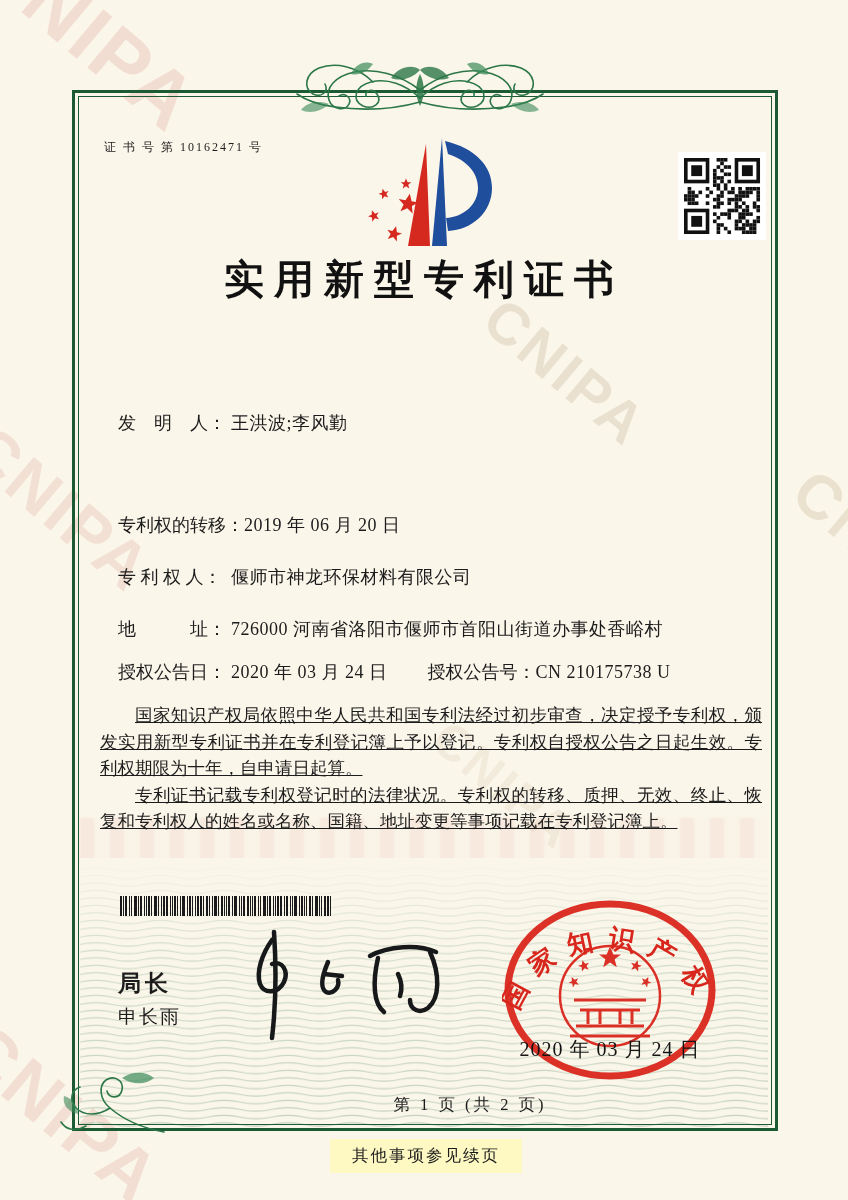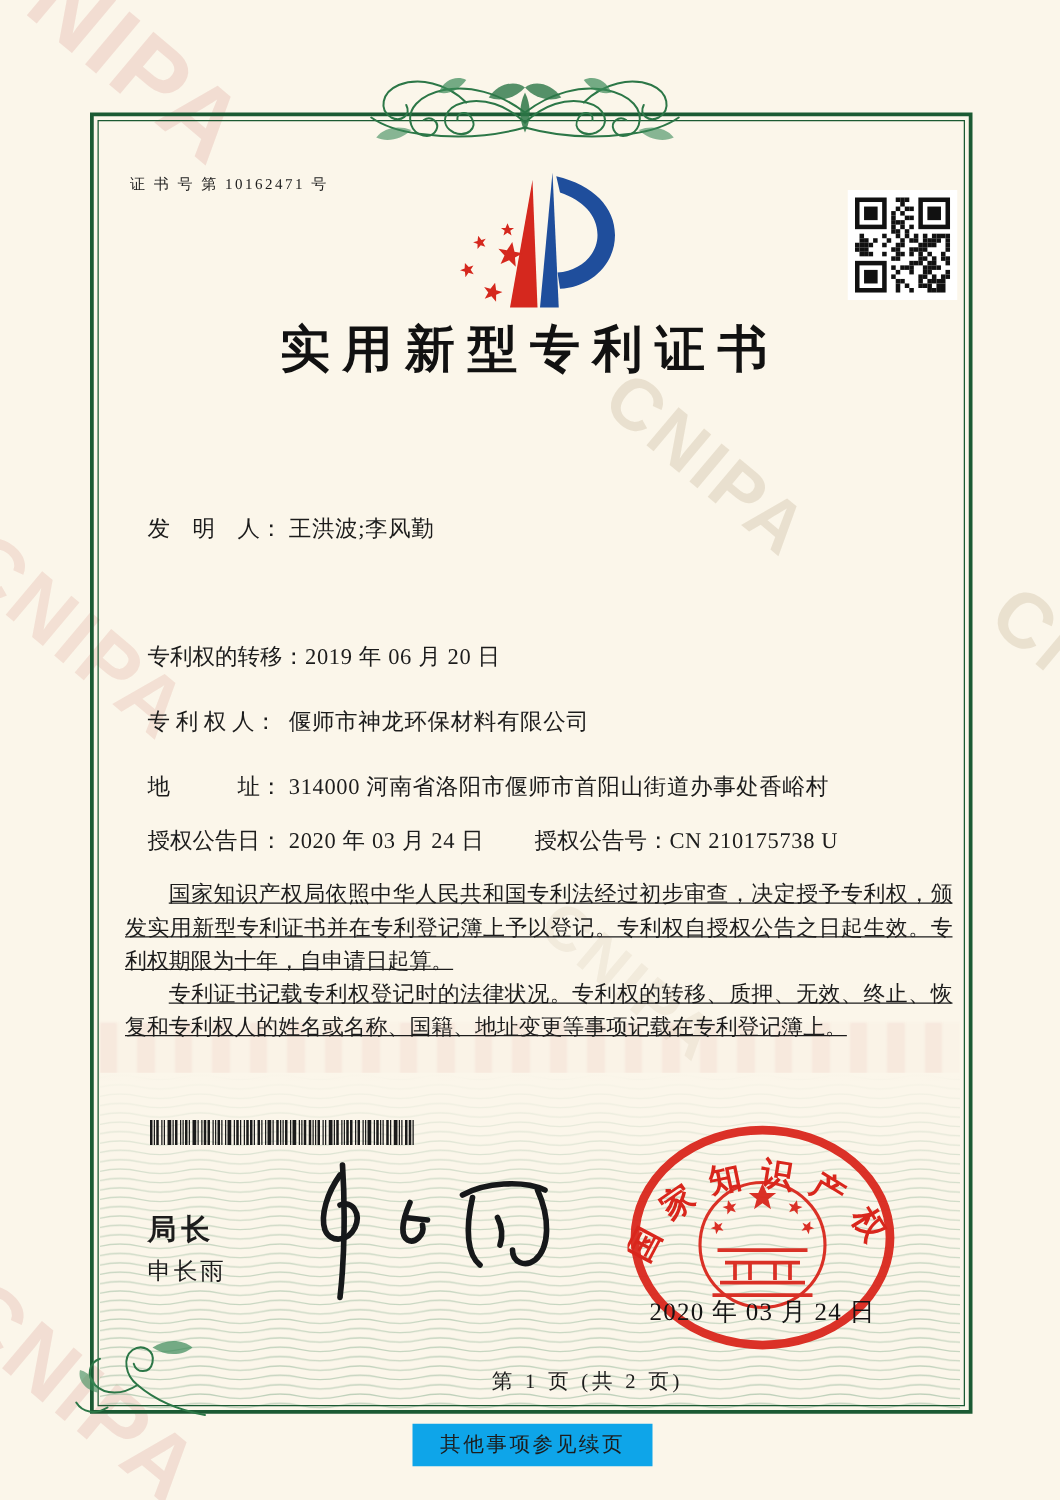--- a/index.html
+++ b/index.html
@@ -29,21 +29,21 @@
   .paras{position:absolute;left:100px;top:702px;width:662px;}
   .paras p{margin:0;font-size:17.5px;line-height:26.5px;text-indent:2em;text-align:justify;text-decoration:underline;}
   .barcode{position:absolute;left:120px;top:896px;}
   .sig-title{position:absolute;left:118px;top:968px;font-size:23px;letter-spacing:4px;font-weight:bold;}
   .sig-name{position:absolute;left:118px;top:1004px;font-size:19px;letter-spacing:2px;}
   .signature{position:absolute;left:232px;top:926px;}
   .seal{position:absolute;left:502px;top:896px;}
   .seal-date{position:absolute;left:515px;top:1036px;width:190px;text-align:center;
     font-size:20px;letter-spacing:1px;color:#141414;z-index:5;}
   .page-info{position:absolute;left:0;top:1094px;width:848px;text-align:center;font-size:16.5px;letter-spacing:3px;padding-left:46px;}
-  .cont-box{position:absolute;left:330px;top:1139px;width:192px;height:34px;background:#0ea5e9;
+  .cont-box{position:absolute;left:330px;top:1139px;width:192px;height:34px;background:#fef9c3;
     text-align:center;line-height:34px;font-size:16.5px;letter-spacing:2px;}
   .flourish-top{position:absolute;left:295px;top:56px;}
   .flourish-bl{position:absolute;left:56px;top:1070px;}
 </style>
 </head>
 <body>
 
 <div class="page">
 
   <div class="wm" style="left:-42px;top:-14px;font-size:80px;color:rgba(226,176,166,0.35);">CNIPA</div>
@@ -270,21 +270,21 @@
   <div class="row" style="top:411px;">
     <span class="flabel">发　明　人：</span><span class="fvalue">王洪波;李风勤</span>
   </div>
   <div class="row" style="top:513px;">
     <span class="flabel">专利权的转移：</span><span class="fvalue">2019 年 06 月 20 日</span>
   </div>
   <div class="row" style="top:565px;">
     <span class="flabel">专 利 权 人：</span><span class="fvalue">偃师市神龙环保材料有限公司</span>
   </div>
   <div class="row" style="top:617px;">
-    <span class="flabel">地　　　址：</span><span class="fvalue">314000 河南省洛阳市偃师市首阳山街道办事处香峪村</span>
+    <span class="flabel">地　　　址：</span><span class="fvalue">726000 河南省洛阳市偃师市首阳山街道办事处香峪村</span>
   </div>
   <div class="row" style="top:660px;">
     <span class="flabel">授权公告日：</span><span class="fvalue">2020 年 03 月 24 日</span><span class="pair2">授权公告号：</span><span class="fvalue">CN 210175738 U</span>
   </div>
 
   <div class="paras">
     <p>国家知识产权局依照中华人民共和国专利法经过初步审查，决定授予专利权，颁发实用新型专利证书并在专利登记簿上予以登记。专利权自授权公告之日起生效。专利权期限为十年，自申请日起算。</p>
     <p>专利证书记载专利权登记时的法律状况。专利权的转移、质押、无效、终止、恢复和专利权人的姓名或名称、国籍、地址变更等事项记载在专利登记簿上。</p>
   </div>
 

